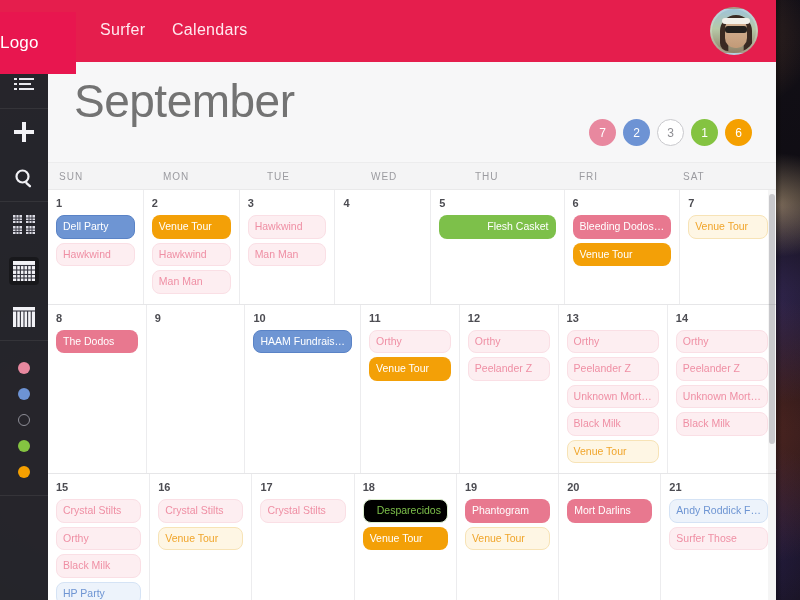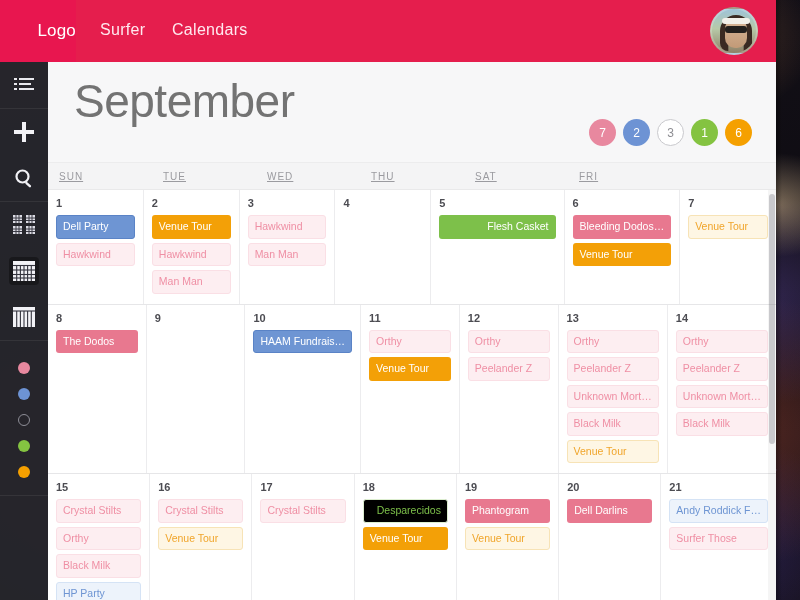--- a/index.html
+++ b/index.html
@@ -31,23 +31,23 @@
       radial-gradient(circle 2px at 775px 470px, rgba(180,150,255,0.6), transparent),
       radial-gradient(circle 2px at 660px 520px, rgba(255,120,80,0.6), transparent);
   }
 
   
   #topbar {
     position: absolute; top: 0; left: 0; width: 776px; height: 62px;
     background: #e51e4d; z-index: 30;
   }
   #logo-cell {
-    position: absolute; left: 0; top: 0; width: 76px; height: 62px;
+    position: absolute; left: 0; top: 12px; width: 76px; height: 62px;
     background: #e8164f;
-    display: flex; align-items: center; justify-content: flex-end;
+    display: flex; align-items: center; justify-content: flex-start;
   }
   #logo-text { color: #fff; font-size: 17px; letter-spacing: .2px; }
   .nav-link {
     position: absolute; top: 21px; color: #ffe9ef;
     font-size: 16px; letter-spacing: .3px; cursor: pointer;
   }
   #nav-events { left: 100px; }
   #nav-calendars { left: 172px; }
   #avatar {
     position: absolute; right: 18px; top: 7px;
@@ -118,41 +118,41 @@
     color: #fff; font-size: 12px; cursor: pointer;
   }
   .badge.hollow { background: #fff !important; color: #8e8e93; border: 1.5px solid #c9c9cd; }
 
   #dow {
     display: grid; grid-template-columns: repeat(7, 1fr);
     height: 27px; background: #f4f4f5; border-bottom: 1px solid #e9e9ea;
   }
   .dow-cell {
     display: flex; align-items: center; padding-left: 11px;
-    font-size: 10px; color: #9b9ba0; letter-spacing: 1px; text-decoration: underline;
+    font-size: 10px; color: #9b9ba0; letter-spacing: 1px;
   }
 
   #weeks { position: relative; }
   .week {
     display: grid; grid-template-columns: repeat(7, 1fr);
     border-bottom: 1px solid #e6e6e8;
   }
   .day {
     border-right: 1px solid #ececee;
     background: #fff; padding: 7px 8px 6px;
     min-height: 96px;
   }
   .day:last-child { border-right: none; }
   .daynum {
     font-size: 11px; color: #4c4c52; font-weight: bold;
     margin-bottom: 6px; display: block;
   }
   .ev {
     display: block; font-size: 10.5px; line-height: 1;
-    padding: 5px 6px 6px; border-radius: 3px; margin-bottom: 4px;
+    padding: 5px 6px 6px; border-radius: 8px; margin-bottom: 4px;
     white-space: nowrap; overflow: hidden; text-overflow: ellipsis;
     cursor: pointer; border: 1px solid transparent;
   }
   
   .ev.solid-pink   { background:#e8788f; color:#fff; }
   .ev.solid-blue   { background:#6e95d3; color:#fff; border-color:#5a83c6; }
   .ev.solid-orange { background:#f3a007; color:#fff; }
   .ev.solid-green  { background:#7dc04a; color:#fff;padding-left:47px; }
   
   .ev.out-pink   { background:#fdeef1; color:#ef8fa4; border-color:#fadfe5; }
@@ -328,25 +328,26 @@
         <div class="badge" style="background: rgb(232, 136, 159);">7</div>
         <div class="badge" style="background: rgb(109, 147, 212);">2</div>
         <div class="badge hollow">3</div>
         <div class="badge" style="background: rgb(132, 195, 65);">1</div>
         <div class="badge" style="background: rgb(245, 160, 0);">6</div>
       </div>
   </div>
 
   <div id="dow">
       <div class="dow-cell">SUN</div>
+      <div class="dow-cell">MON</div>
       <div class="dow-cell">TUE</div>
       <div class="dow-cell">WED</div>
       <div class="dow-cell">THU</div>
+      <div class="dow-cell">FRI</div>
       <div class="dow-cell">SAT</div>
-      <div class="dow-cell">FRI</div>
     </div>
 
   <div id="weeks">
       <div class="week">
         <div class="day">
           <span class="daynum">1</span>
           <span class="ev solid-blue">Dell Party</span>
           <span class="ev out-pink">Hawkwind</span>
         </div>
         <div class="day">
@@ -437,21 +438,21 @@
           <span class="ev out-green">Desparecidos</span>
           <span class="ev solid-orange">Venue Tour</span>
         </div>
         <div class="day">
           <span class="daynum">19</span>
           <span class="ev solid-pink">Phantogram</span>
           <span class="ev out-orange">Venue Tour</span>
         </div>
         <div class="day">
           <span class="daynum">20</span>
-          <span class="ev solid-pink">Dell Darlins</span>
+          <span class="ev solid-pink">Mort Darlins</span>
         </div>
         <div class="day">
           <span class="daynum">21</span>
           <span class="ev out-blue">Andy Roddick F…</span>
           <span class="ev out-pink">Surfer Those</span>
         </div>
       </div>
     </div>
 
   <div id="scrollbar"></div>

